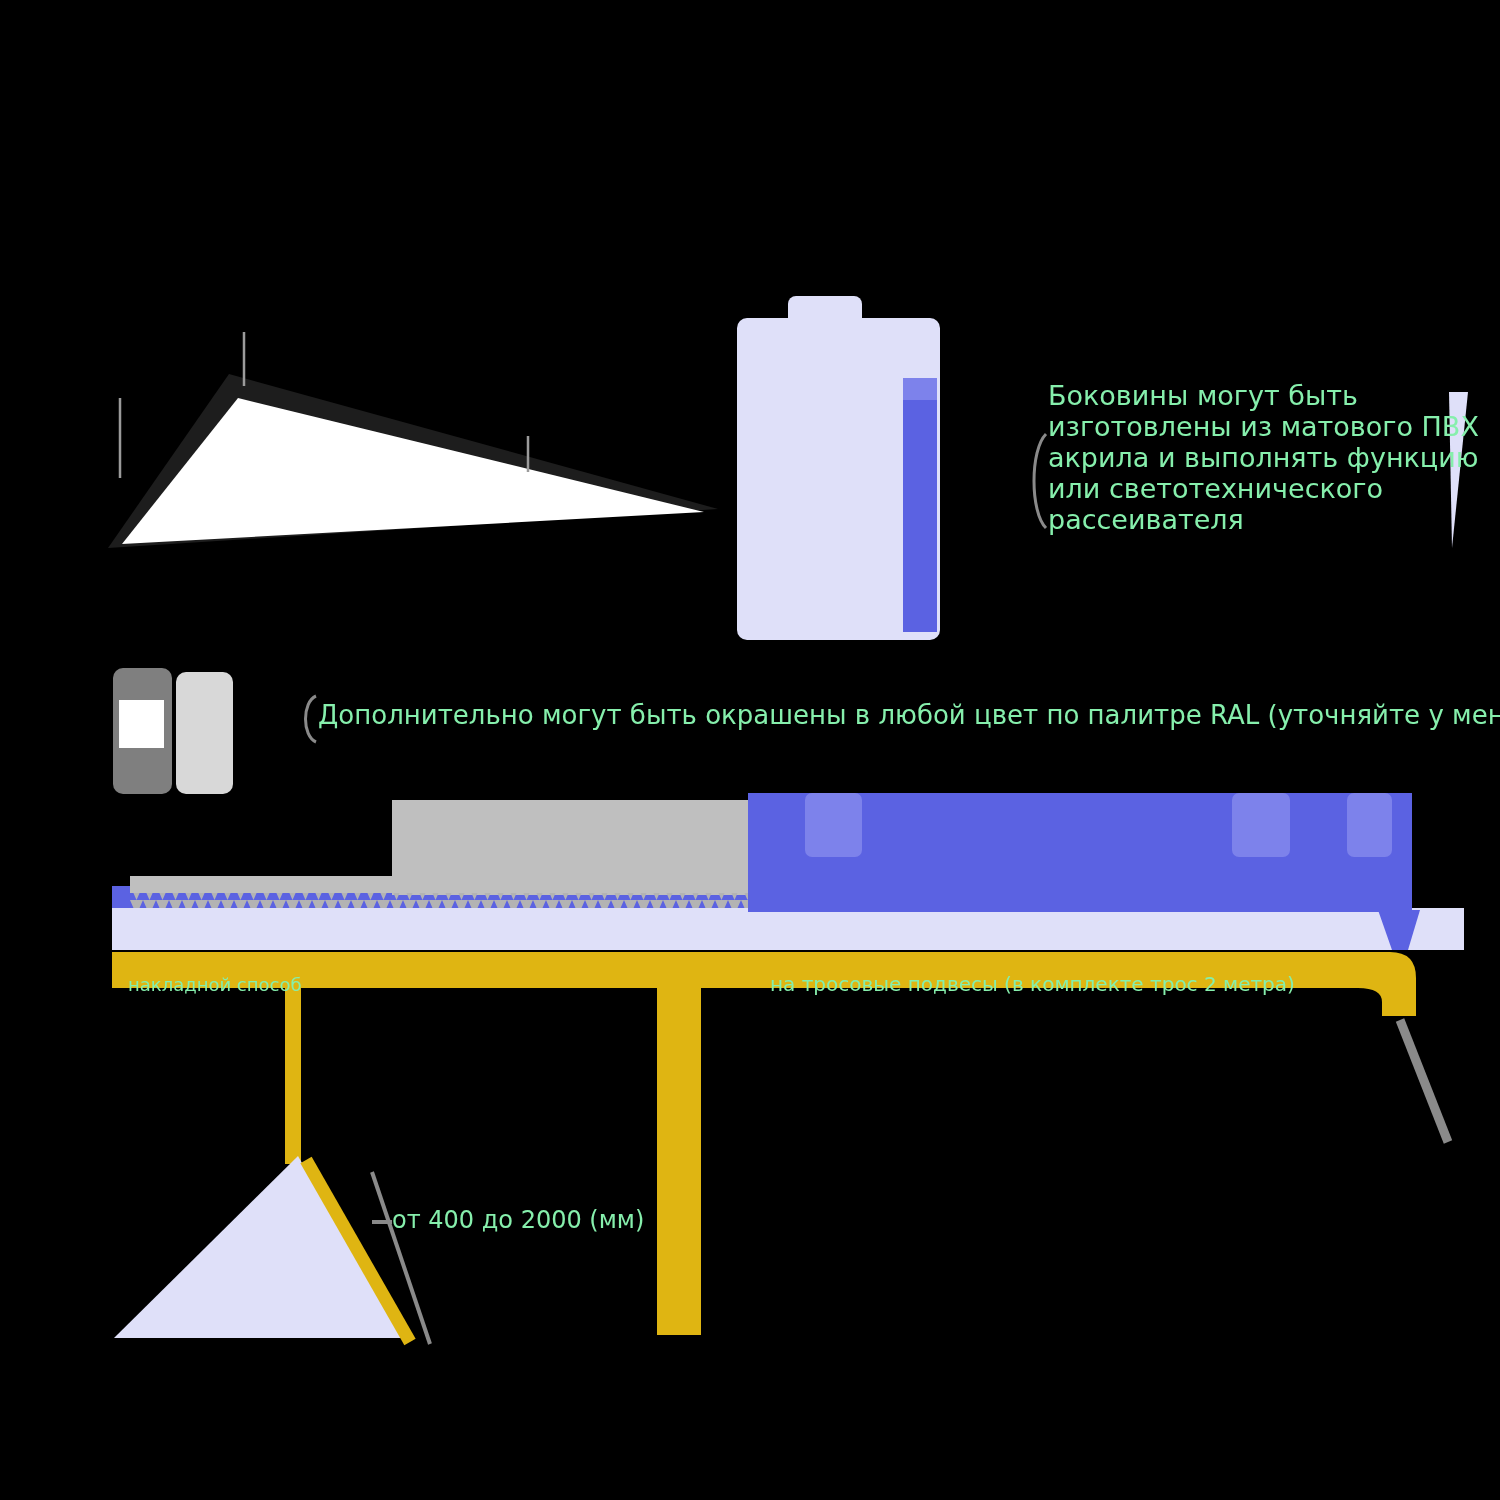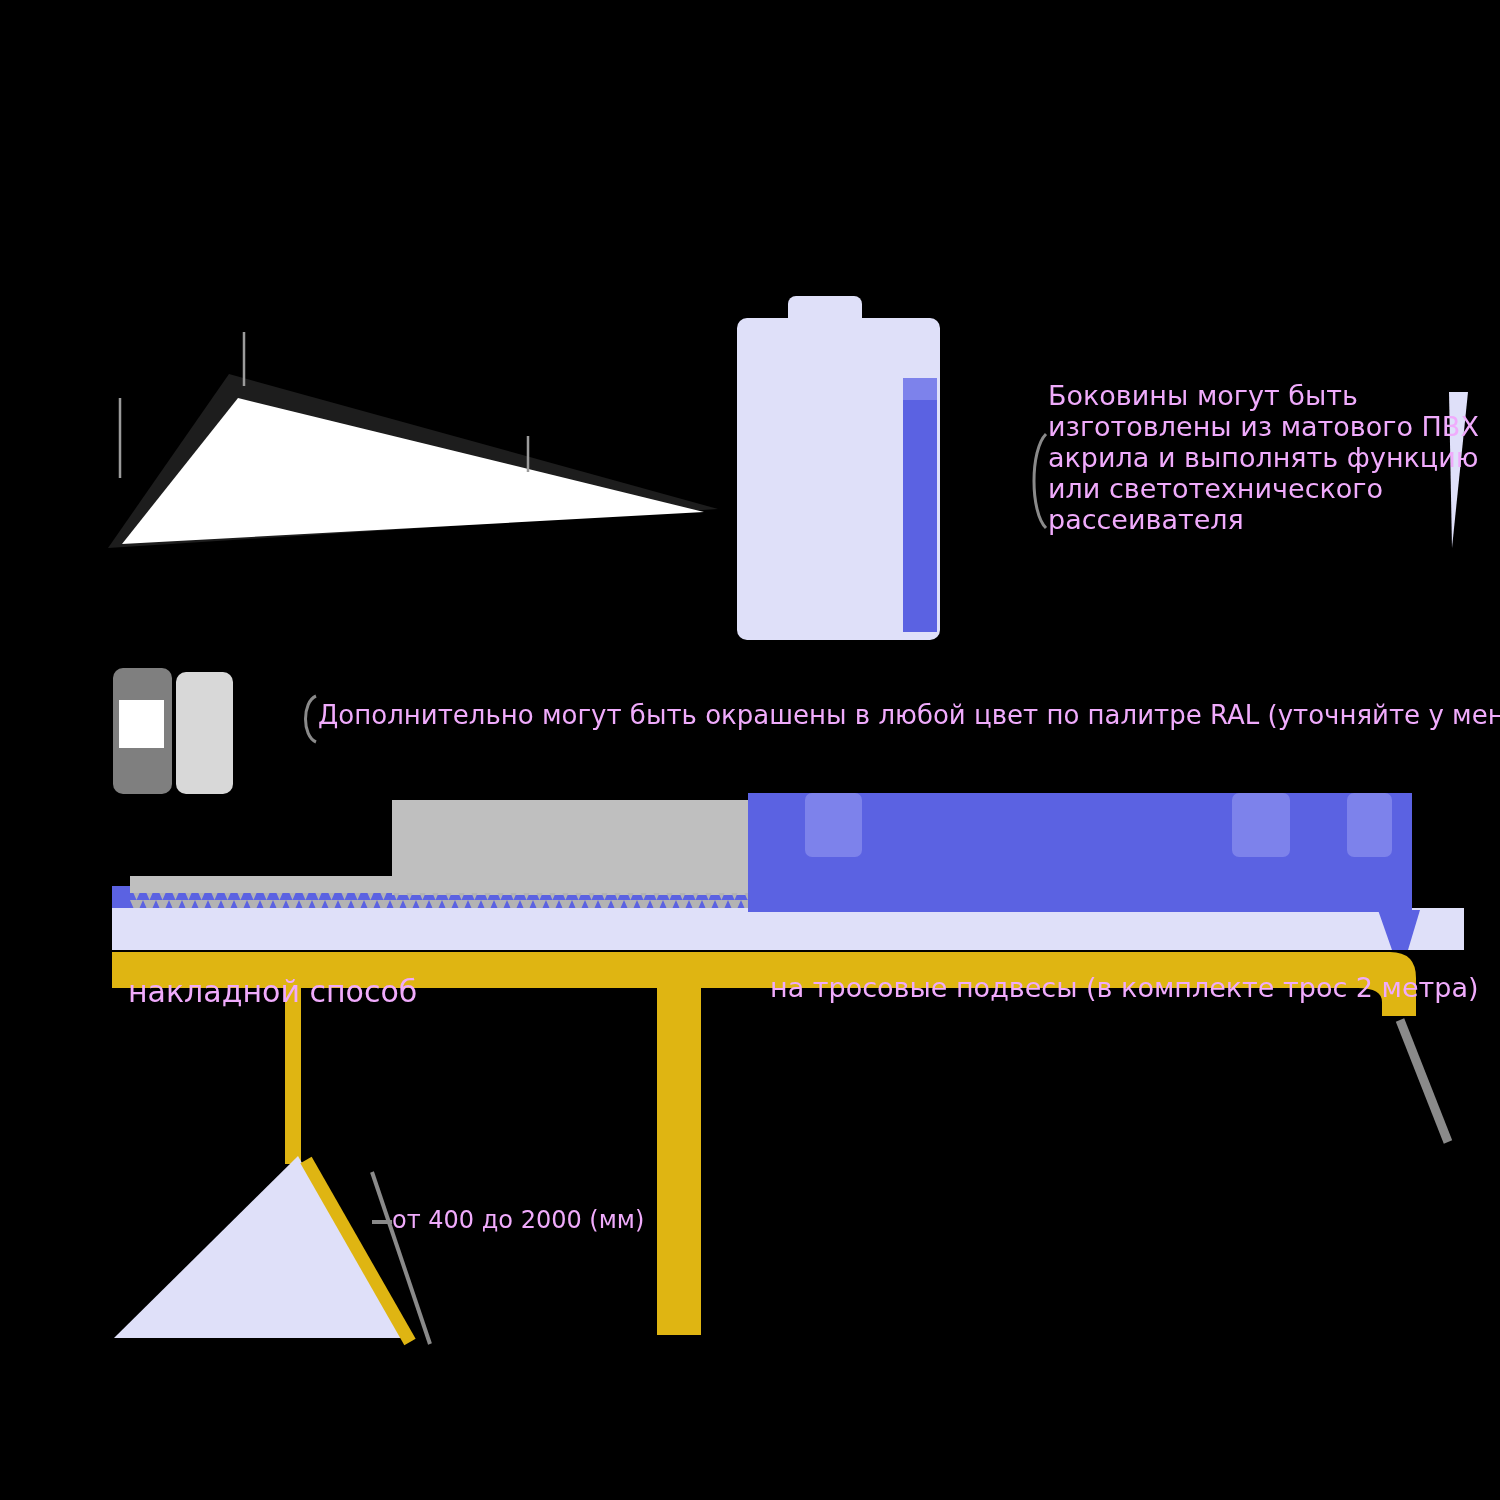--- a/index.html
+++ b/index.html
@@ -1,23 +1,23 @@
 <!DOCTYPE html>
 <html><head>
 <meta charset="utf-8">
 <style>
   html,body{margin:0;padding:0;background:#000;width:1500px;height:1500px;overflow:hidden;}
   body{font-family:"DejaVu Sans",sans-serif;position:relative;}
   .stage{position:absolute;left:0;top:0;width:1500px;height:1500px;}
   svg.diagram{position:absolute;left:0;top:0;}
-  .label{position:absolute;color:#f0abfc;white-space:nowrap;}
+  .label{position:absolute;color:#86efac;white-space:nowrap;}
   .label-ral{left:318px;top:700px;font-size:26px;}
   .label-sideblock{left:1048px;top:380px;font-size:27px;line-height:31px;}
-  .label-surface{left:128px;top:974px;font-size:30px;}
-  .label-susp{left:770px;top:972px;font-size:27px;}
+  .label-surface{left:128px;top:974px;font-size:18px;}
+  .label-susp{left:770px;top:972px;font-size:20px;}
   .label-len{left:392px;top:1206px;font-size:24px;}
 </style>
 </head>
 <body>
 
 <div class="stage">
 
   <svg class="diagram" width="1500" height="1500" viewBox="0 0 1500 1500">
     <defs>
       <pattern id="fins" width="13" height="15" patternUnits="userSpaceOnUse">

